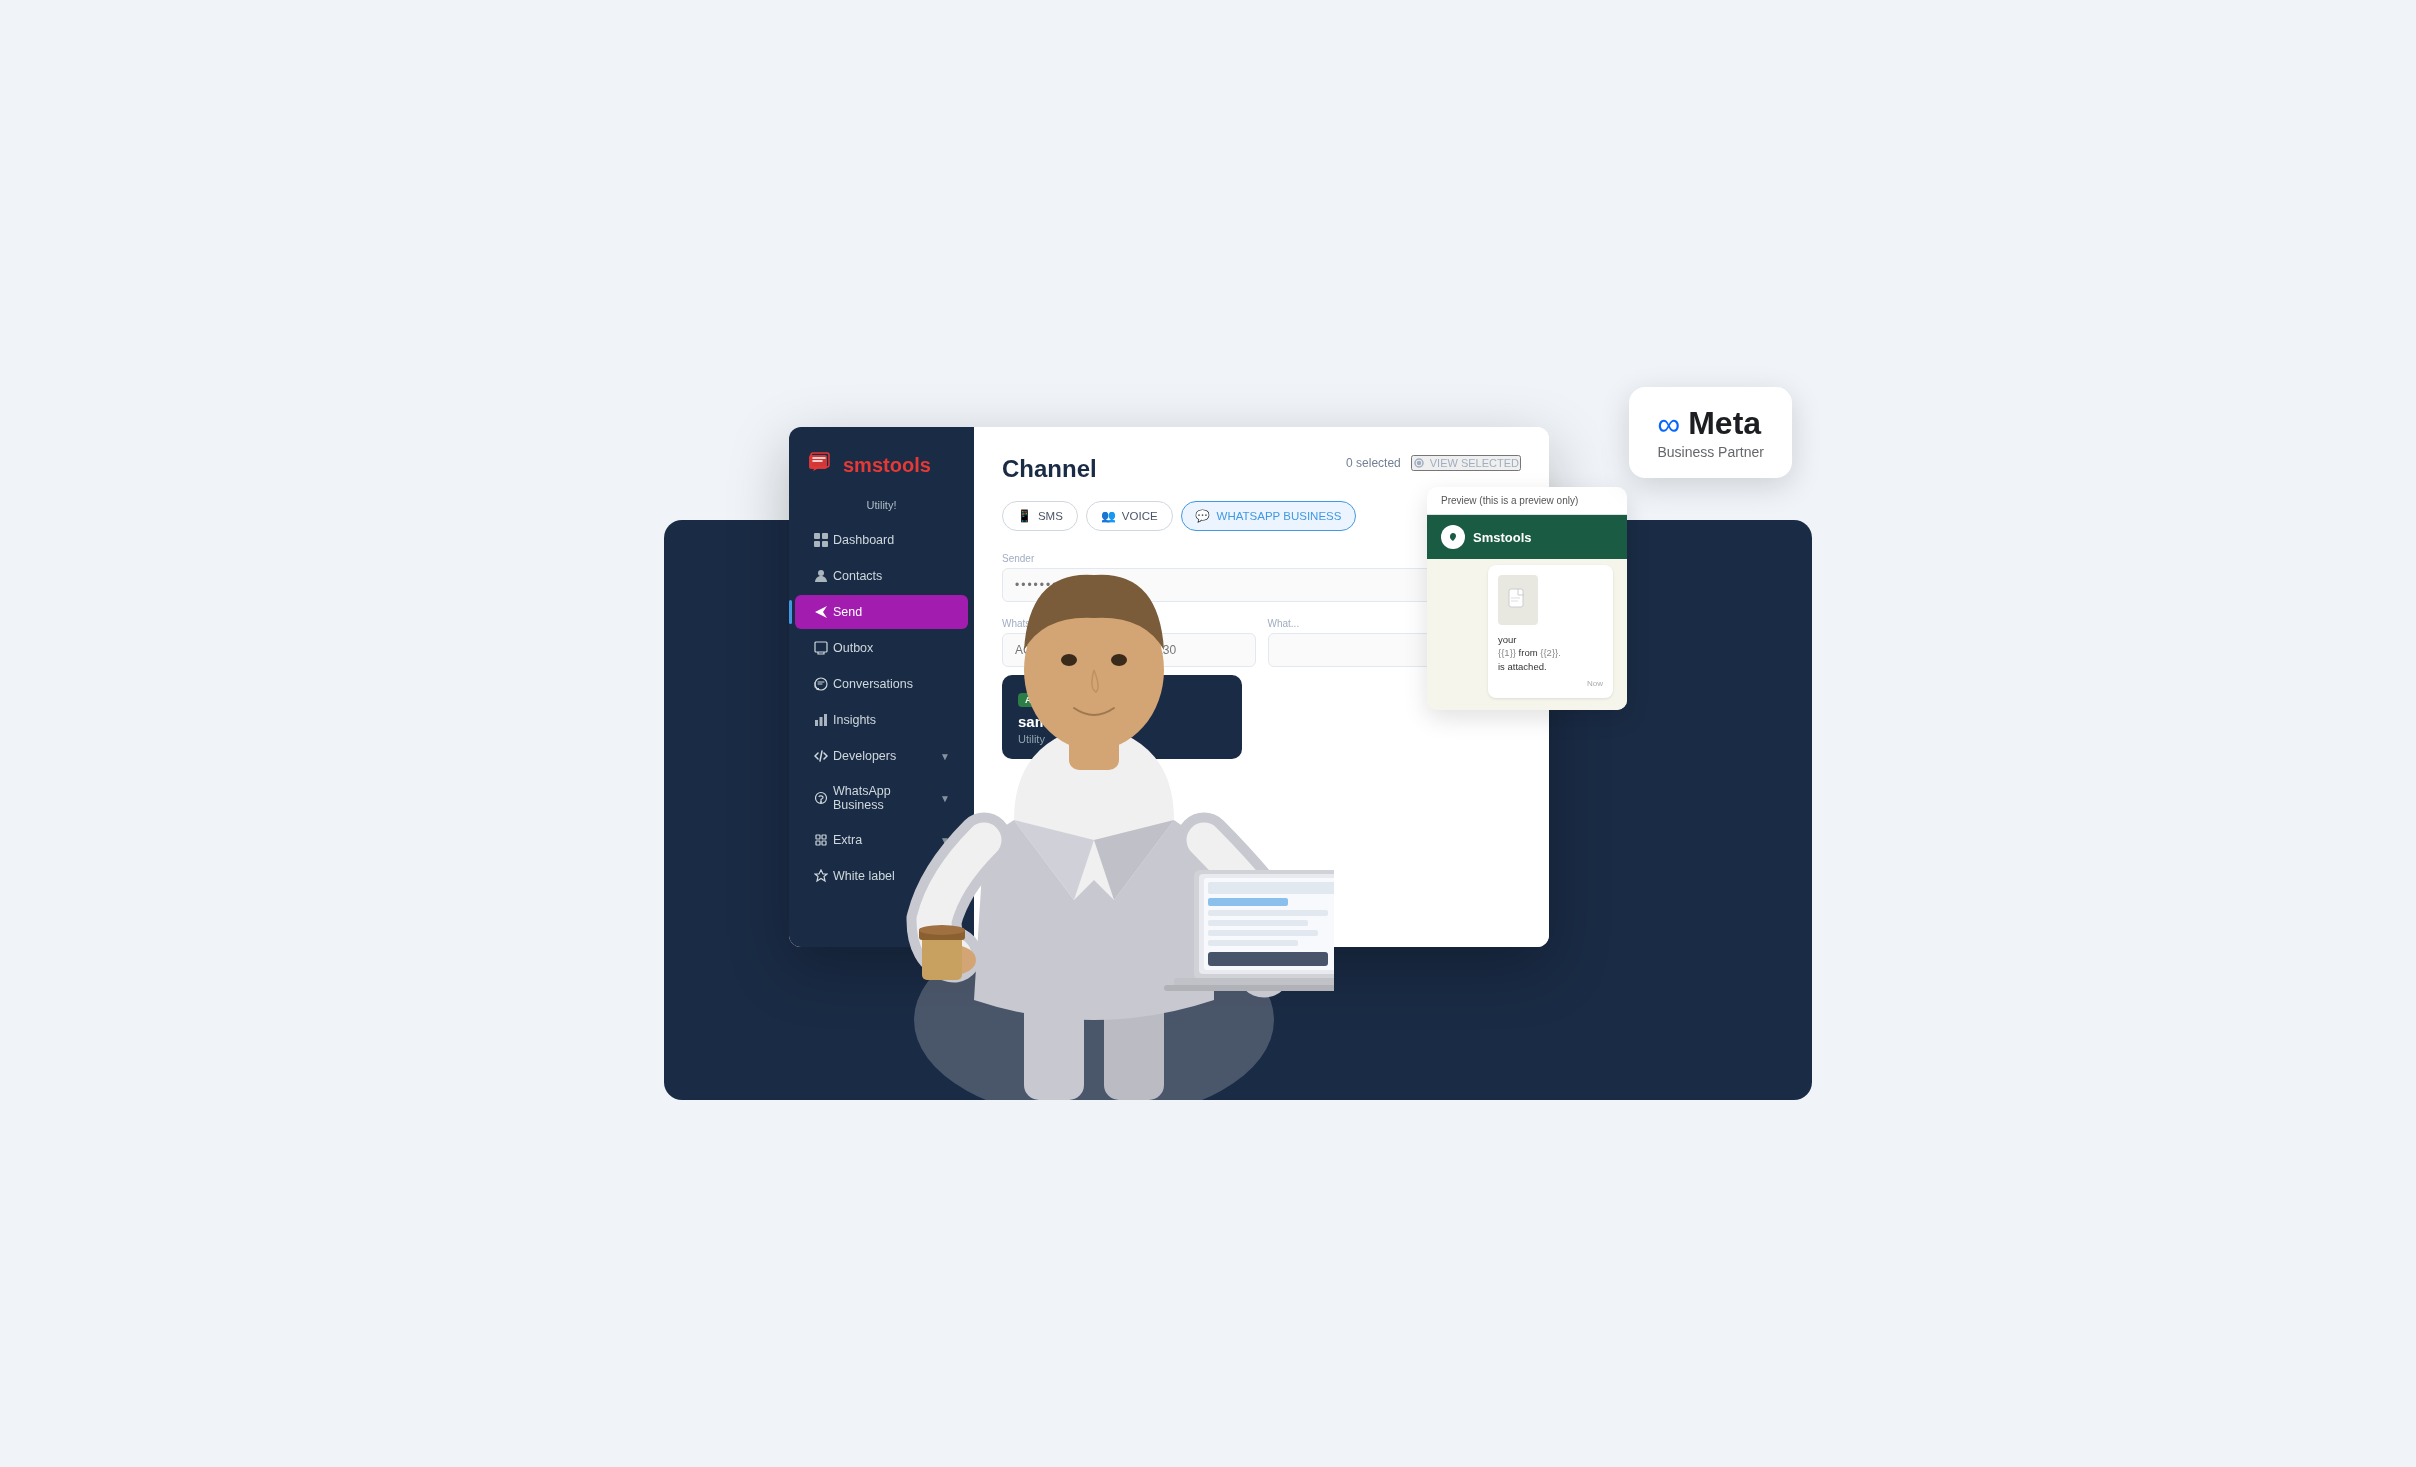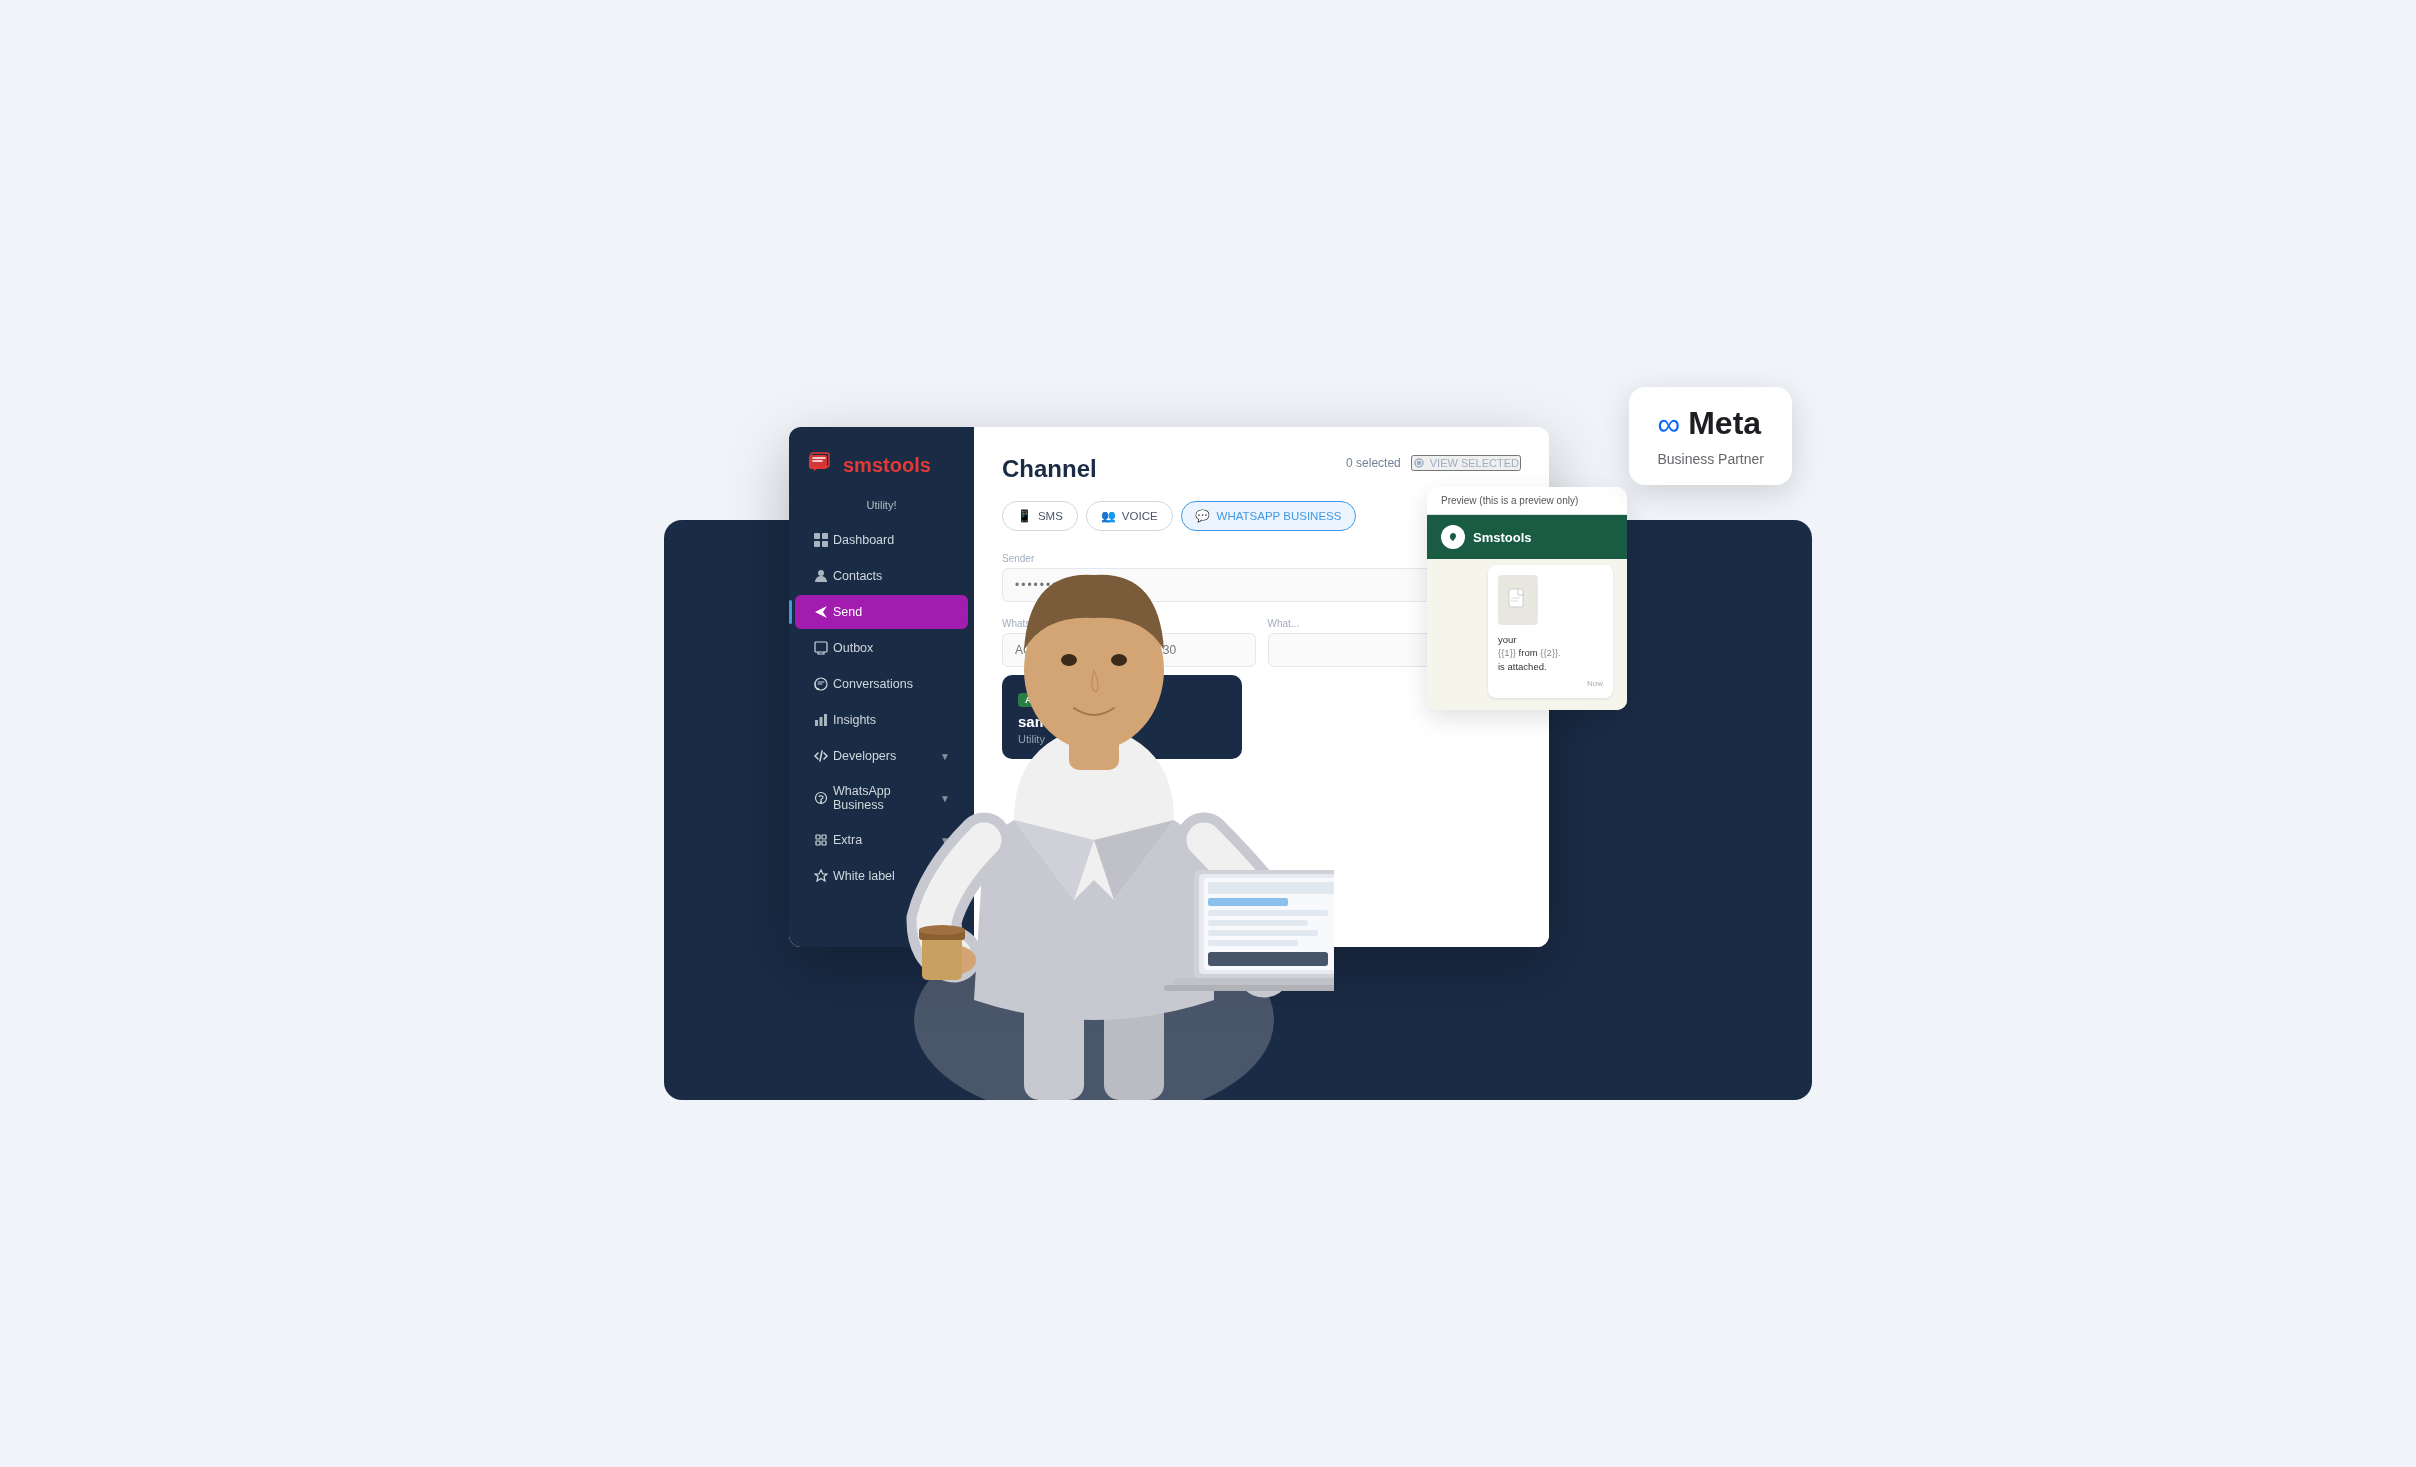--- a/index.html
+++ b/index.html
@@ -304,21 +304,21 @@
 
     .meta-name {
       font-size: 32px;
       font-weight: 600;
       color: #1c1e21;
     }
 
     .meta-subtitle {
       font-size: 14px;
       color: #65676b;
-      margin-top: 9px;
+      margin-top: 2px;
       font-weight: 400;
     }
 
     
     .preview-panel {
       position: absolute;
       right: 185px;
       top: 120px;
       width: 200px;
       background: #f5f5eb;

